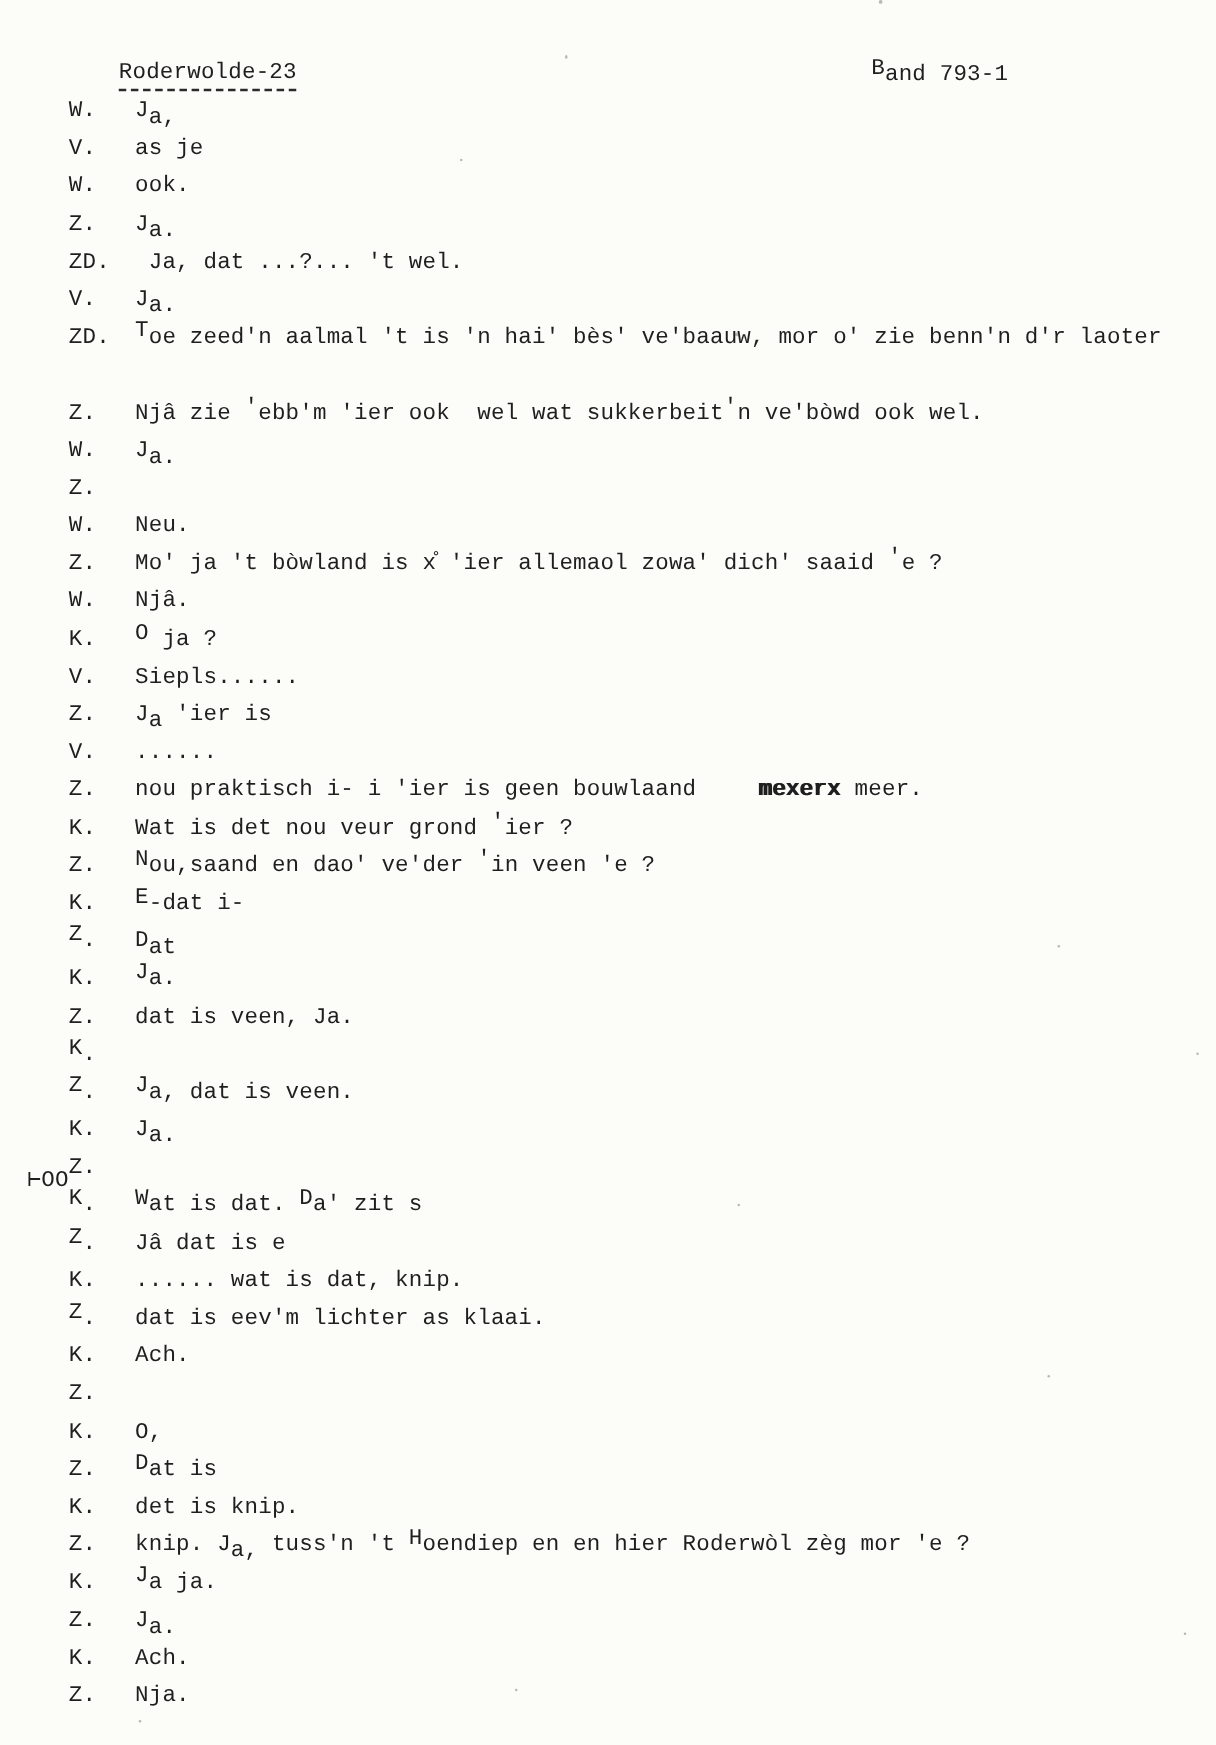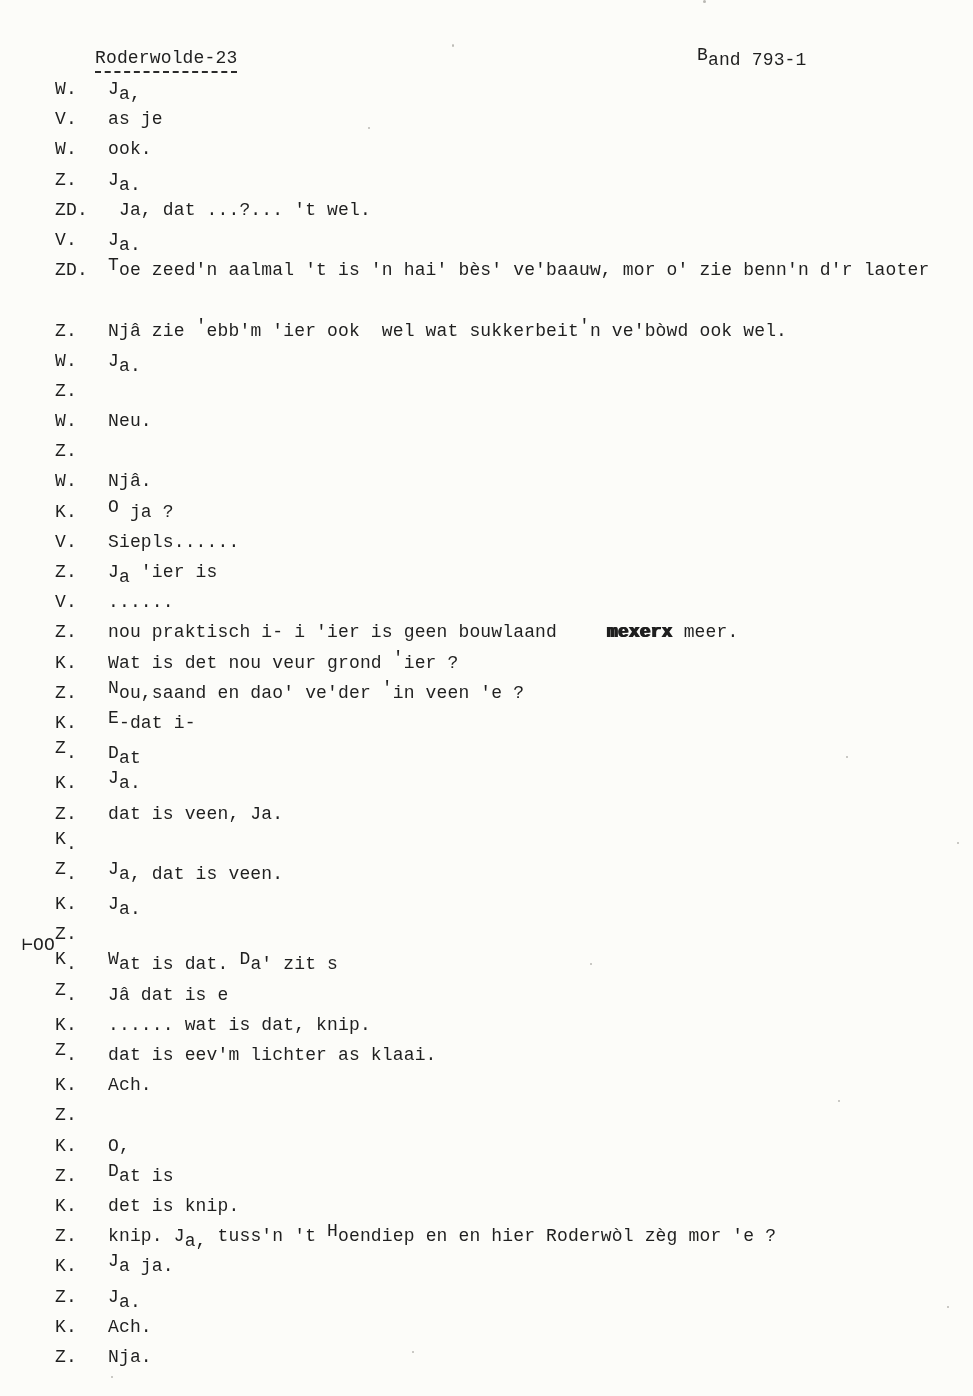--- a/index.html
+++ b/index.html
@@ -32,21 +32,21 @@
   }
   .speaker{
     display:inline-block;
     padding-left:55px;width:53px;
     flex:0 0 auto;white-space:pre;
   }
   .text{white-space:pre;}
   .up{position:relative;top:-5px;}
   .down{position:relative;top:5px;}
   .overtype{
-    font-weight:bold;
+    font-weight:normal;
     text-shadow:.8px 0 currentColor,-.8px 0 currentColor;
     padding-left:39px;
   }
   .margin-note{
     position:absolute;left:22px;top:930px;
     line-height:30px;white-space:pre;
   }
   .speckle{
     position:absolute;border-radius:50%;
     background:#55524c;opacity:.4;
@@ -65,21 +65,21 @@
       <div class="row"><span class="speaker">W.</span><span class="text"><span>ook.</span></span></div>
       <div class="row"><span class="speaker">Z.</span><span class="text"><span>J</span><span class="down">a.</span></span></div>
       <div class="row"><span class="speaker">ZD.</span><span class="text"><span> Ja, dat ...?... 't wel.</span></span></div>
       <div class="row"><span class="speaker">V.</span><span class="text"><span>J</span><span class="down">a.</span></span></div>
       <div class="row"><span class="speaker">ZD.</span><span class="text"><span class="up">T</span><span>oe zeed'n aalmal 't is 'n hai' bès' ve'baauw, mor o' zie benn'n d'r laoter</span></span></div>
       <div class="row"><span class="speaker"></span></div>
       <div class="row"><span class="speaker">Z.</span><span class="text"><span>Njâ zie </span><span class="up">'</span><span>ebb'm 'ier ook  wel wat sukkerbeit</span><span class="up">'</span><span>n ve'bòwd ook wel.</span></span></div>
       <div class="row"><span class="speaker">W.</span><span class="text"><span>J</span><span class="down">a.</span></span></div>
       <div class="row"><span class="speaker">Z.</span></div>
       <div class="row"><span class="speaker">W.</span><span class="text"><span>Neu.</span></span></div>
-      <div class="row"><span class="speaker">Z.</span></div>
+      <div class="row"><span class="speaker">Z.</span><span class="text"><span>Mo' ja 't bòwland is x̊ 'ier allemaol zowa' dich' saaid </span><span class="up">'</span><span>e ?</span></span></div>
       <div class="row"><span class="speaker">W.</span><span class="text"><span>Njâ.</span></span></div>
       <div class="row"><span class="speaker">K.</span><span class="text"><span class="up">O</span><span> ja ?</span></span></div>
       <div class="row"><span class="speaker">V.</span><span class="text"><span>Siepls......</span></span></div>
       <div class="row"><span class="speaker">Z.</span><span class="text"><span>J</span><span class="down">a</span><span> 'ier is</span></span></div>
       <div class="row"><span class="speaker">V.</span><span class="text"><span>......</span></span></div>
       <div class="row"><span class="speaker">Z.</span><span class="text"><span>nou praktisch i- i 'ier is geen bouwlaand </span><span class="overtype">mexerx</span><span> meer.</span></span></div>
       <div class="row"><span class="speaker">K.</span><span class="text"><span>Wat is det nou veur grond </span><span class="up">'</span><span>ier ?</span></span></div>
       <div class="row"><span class="speaker">Z.</span><span class="text"><span class="up">N</span><span>ou,saand en dao' ve'der </span><span class="up">'</span><span>in veen 'e ?</span></span></div>
       <div class="row"><span class="speaker">K.</span><span class="text"><span class="up">E</span><span>-dat i-</span></span></div>
       <div class="row"><span class="speaker"><span class="up">Z</span>.</span><span class="text"><span>D</span><span class="down">at</span></span></div>

